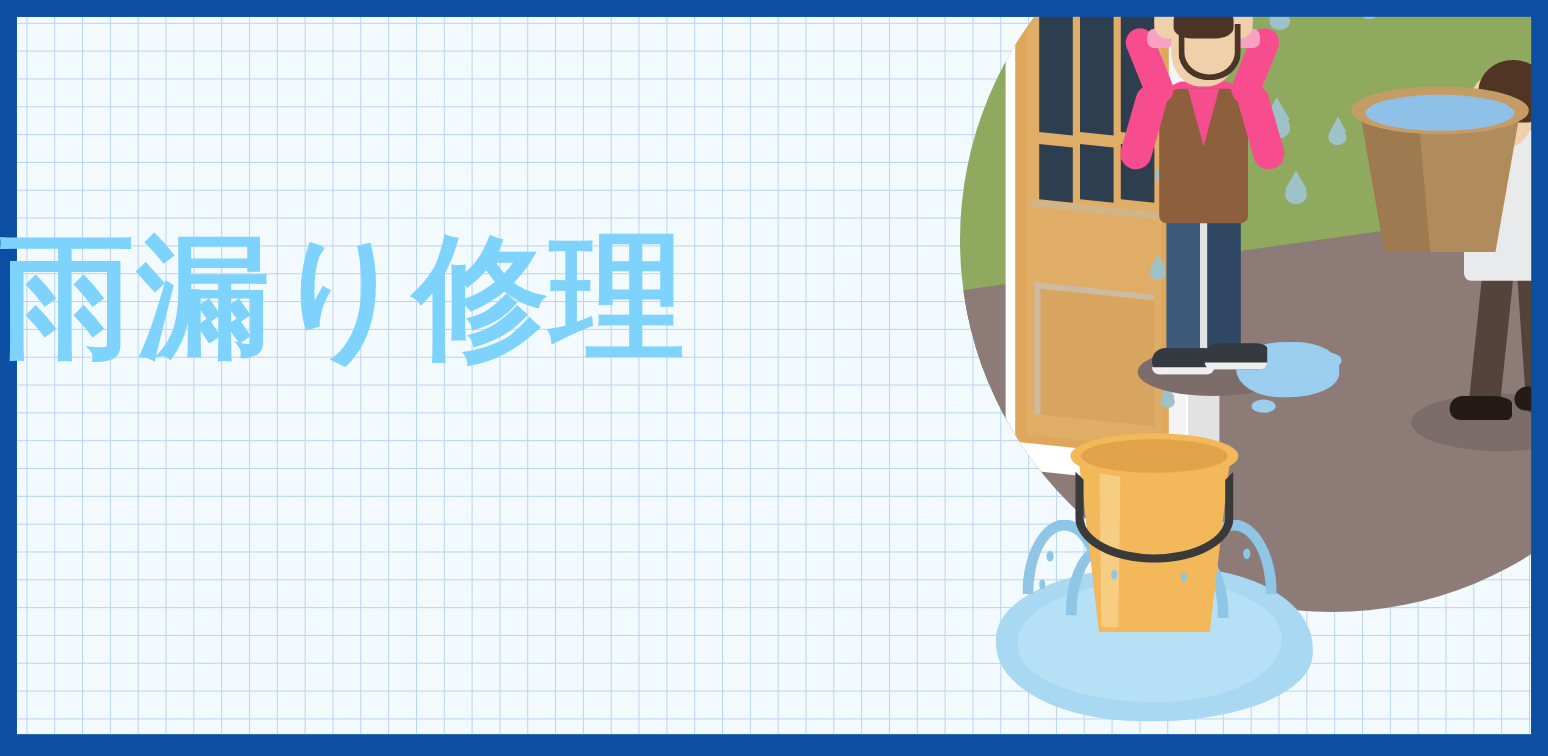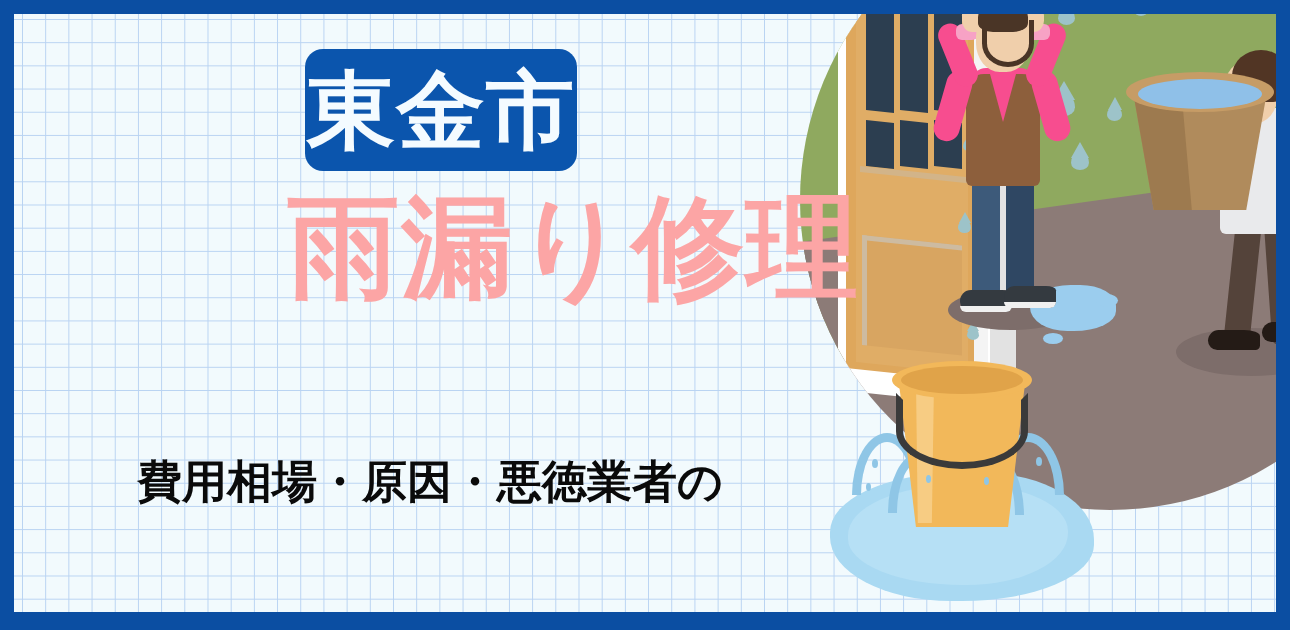--- a/index.html
+++ b/index.html
@@ -386,22 +386,22 @@
     line-height: 1;
     white-space: nowrap;
     transform: scaleX(1.04);
   }
 
   .title-main {
     position: absolute;
     left: 0;
     top: 188px;
     width: 860px;
-    text-align: right;
-    color: #fca5a5;
+    text-align: left;
+    color: #7dd3fc;
     font-size: 112px;
     font-weight: 900;
     line-height: 1.08;
     letter-spacing: 2px;
     white-space: nowrap;
   }
   .title-sub {
     position: absolute;
     left: 0;
     top: 326px;
@@ -541,23 +541,19 @@
     <div class="jet-drop" style="left:96px;top:120px;width:5px;height:8px;"></div>
     <div class="jet-drop" style="left:154px;top:122px;width:5px;height:8px;"></div>
     <div class="jet-drop" style="left:206px;top:102px;width:6px;height:9px;"></div>
   </div>
 
   <div class="frame-left"></div>
   <div class="frame-top"></div>
   <div class="frame-right"></div>
   <div class="frame-bottom"></div>
 
-  <div class="badge">
-    <span class="badge-text">東金市</span>
+
+  <div class="title-main">雨漏り修理</div>
+
+  <div class="lead">
   </div>
 
-  <div class="title-main">雨漏り修理</div>
-
-  <div class="lead">
-    <span class="lead-line">費用相場・原因・悪徳業者の</span>
-  </div>
-
 </div>
 
 </body></html>

